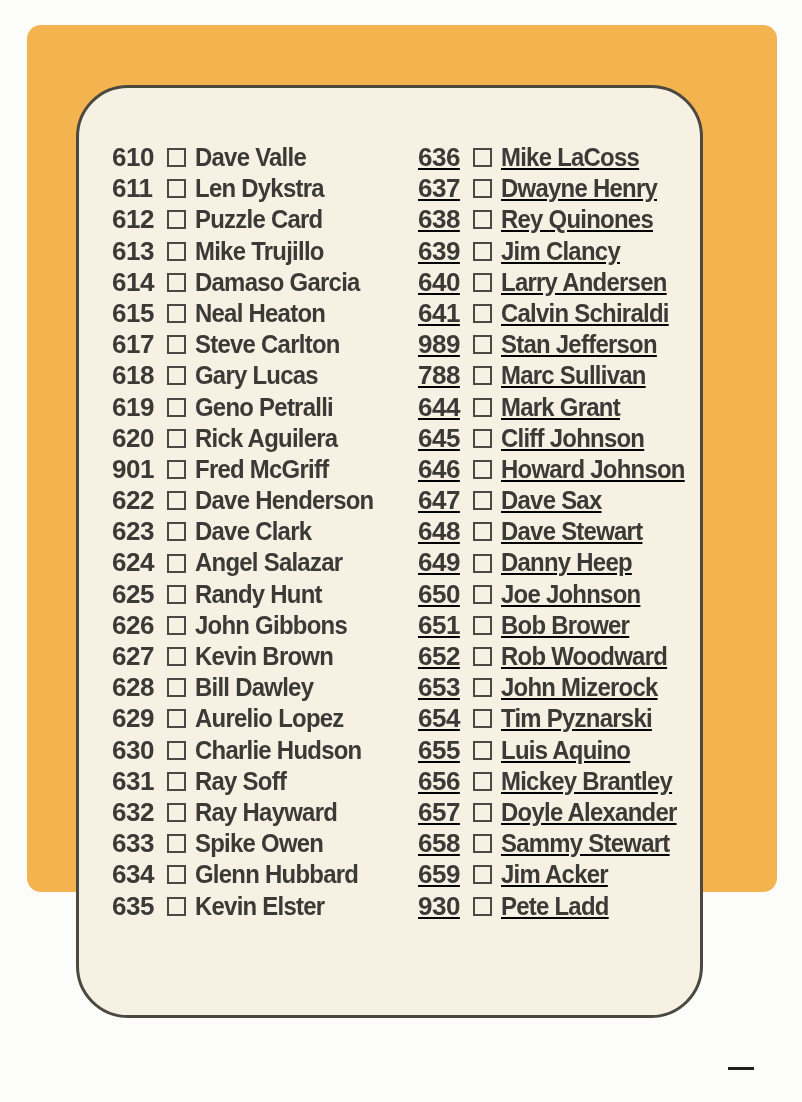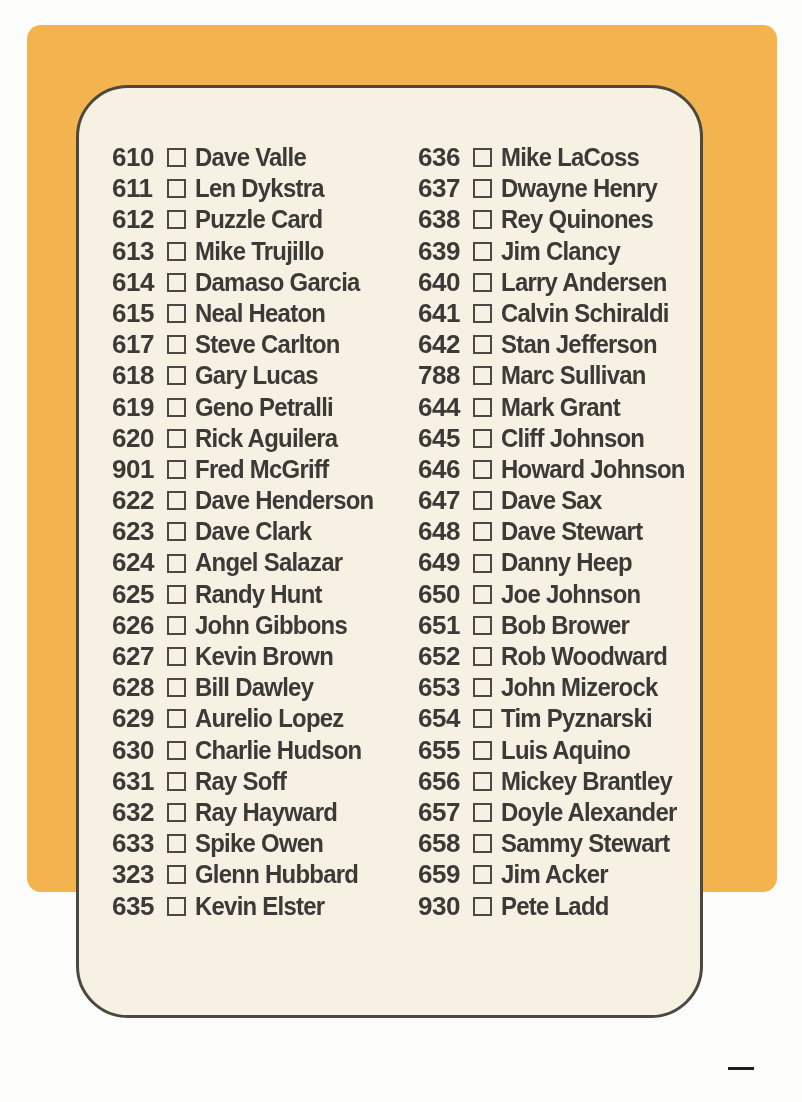--- a/index.html
+++ b/index.html
@@ -32,21 +32,21 @@
     width:627px;height:933px;
     background:var(--panel-cream);
     border:3px solid var(--panel-border);
     border-radius:52px;
   }
   .col{
     position:absolute;
     top:54px;
   }
   .col-left{left:33px;}
-  .col-right{left:339px;}
+  .col-right{left:339px;text-decoration:underline;}
   .row{
     display:flex;
     align-items:center;
     height:31.2px;
     white-space:nowrap;
   }
   .num{
     display:inline-block;
     width:47px;
     font-size:26px;
@@ -195,21 +195,21 @@
           <span class="num">632</span>
           <span class="box"></span>
           <span class="name">Ray Hayward</span>
         </div>
         <div class="row">
           <span class="num">633</span>
           <span class="box"></span>
           <span class="name">Spike Owen</span>
         </div>
         <div class="row">
-          <span class="num">323</span>
+          <span class="num">634</span>
           <span class="box"></span>
           <span class="name">Glenn Hubbard</span>
         </div>
         <div class="row">
           <span class="num">635</span>
           <span class="box"></span>
           <span class="name">Kevin Elster</span>
         </div>
       </div>
     <div class="col col-right">
@@ -237,21 +237,21 @@
           <span class="num">640</span>
           <span class="box"></span>
           <span class="name">Larry Andersen</span>
         </div>
         <div class="row">
           <span class="num">641</span>
           <span class="box"></span>
           <span class="name">Calvin Schiraldi</span>
         </div>
         <div class="row">
-          <span class="num">642</span>
+          <span class="num">989</span>
           <span class="box"></span>
           <span class="name">Stan Jefferson</span>
         </div>
         <div class="row">
           <span class="num">788</span>
           <span class="box"></span>
           <span class="name">Marc Sullivan</span>
         </div>
         <div class="row">
           <span class="num">644</span>

